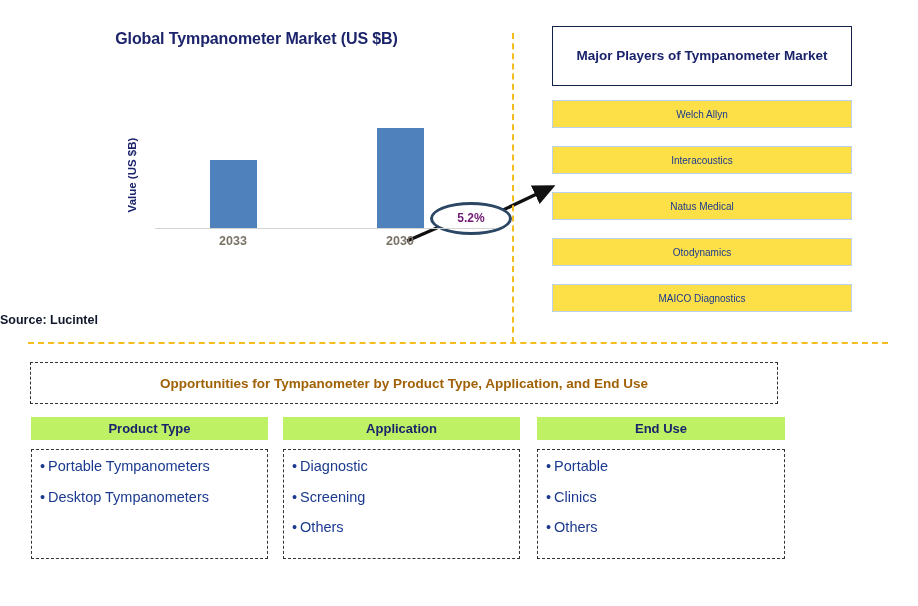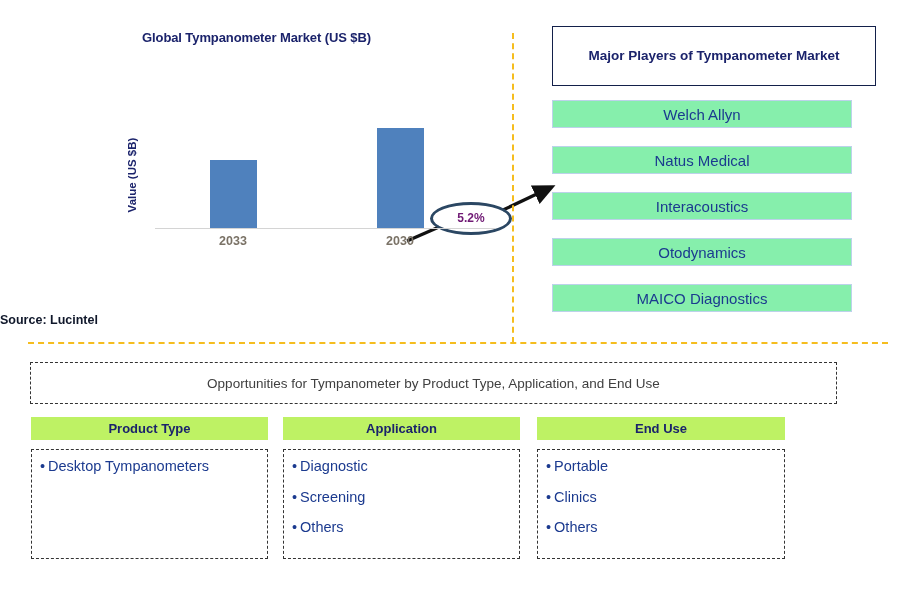--- a/index.html
+++ b/index.html
@@ -26,21 +26,21 @@
     top: 0px;
     width: 513px;
     height: 342px;
   }
   #chart-title {
     position: absolute;
     left: 0;
     top: 30px;
     width: 513px;
     text-align: center;
-    font-size: 13px;
+    font-size: 16px;
     font-weight: bold;
     color: #1b २3 6b;
     color: #1b236b;
     letter-spacing: -0.1px;
   }
   #plot-area {
     position: absolute;
     left: 155px;
     top: 95px;
     width: 340px;
@@ -162,21 +162,21 @@
   }
 
   
   #players-panel {
     position: absolute;
     left: 552px;
     top: 26px;
     width: 300px;
   }
   #players-header {
-    width: 324px;
+    width: 300px;
     height: 60px;
     box-sizing: border-box;
     border: 1.5px solid #13204a;
     display: flex;
     align-items: center;
     justify-content: center;
     text-align: center;
     font-size: 13.5px;
     font-weight: bold;
     color: #1b236b;
@@ -187,41 +187,41 @@
     margin-top: 14px;
   }
   .player-item {
     width: 300px;
     height: 28px;
     box-sizing: border-box;
     border: 1px solid #bcd2ea;
     display: flex;
     align-items: center;
     justify-content: center;
-    font-size: 15px;
+    font-size: 10px;
     color: #1b3a8f;
     margin-bottom: 18px;
-    background: #86efac;
+    background: #fde047;
   }
 
   
   #opportunities-banner {
     position: absolute;
     left: 30px;
     top: 362px;
-    width: 807px;
+    width: 748px;
     height: 42px;
     box-sizing: border-box;
     border: 1.3px dashed #333333;
     display: flex;
     align-items: center;
     justify-content: center;
     font-size: 13.5px;
-    font-weight: normal;
-    color: #404040;
+    font-weight: bold;
+    color: #a16207;
   }
 
   
   #segments {
     position: absolute;
     left: 31px;
     top: 417px;
     width: 856px;
     height: 150px;
   }
@@ -303,34 +303,35 @@
     <div id="source-label">Source: Lucintel</div>
   </div>
 
   <div id="divider-vertical"></div>
   <div id="divider-horizontal"></div>
 
   <div id="players-panel">
     <div id="players-header">Major Players of Tympanometer Market</div>
     <div id="players-list">
       <div class="player-item">Welch Allyn</div>
+      <div class="player-item">Interacoustics</div>
       <div class="player-item">Natus Medical</div>
-      <div class="player-item">Interacoustics</div>
       <div class="player-item">Otodynamics</div>
       <div class="player-item">MAICO Diagnostics</div>
     </div>
   </div>
 
   <div id="opportunities-banner">Opportunities for Tympanometer by Product Type, Application, and End Use</div>
 
   <div id="segments">
 
     <div class="segment-col" id="segment-col-0">
       <div class="segment-header">Product Type</div>
       <div class="segment-body">
+        <div class="segment-item"><span class="bullet">•</span><span>Portable Tympanometers</span></div>
         <div class="segment-item"><span class="bullet">•</span><span>Desktop Tympanometers</span></div>
       </div>
     </div>
 
     <div class="segment-col" id="segment-col-1">
       <div class="segment-header">Application</div>
       <div class="segment-body">
         <div class="segment-item"><span class="bullet">•</span><span>Diagnostic</span></div>
         <div class="segment-item"><span class="bullet">•</span><span>Screening</span></div>
         <div class="segment-item"><span class="bullet">•</span><span>Others</span></div>

